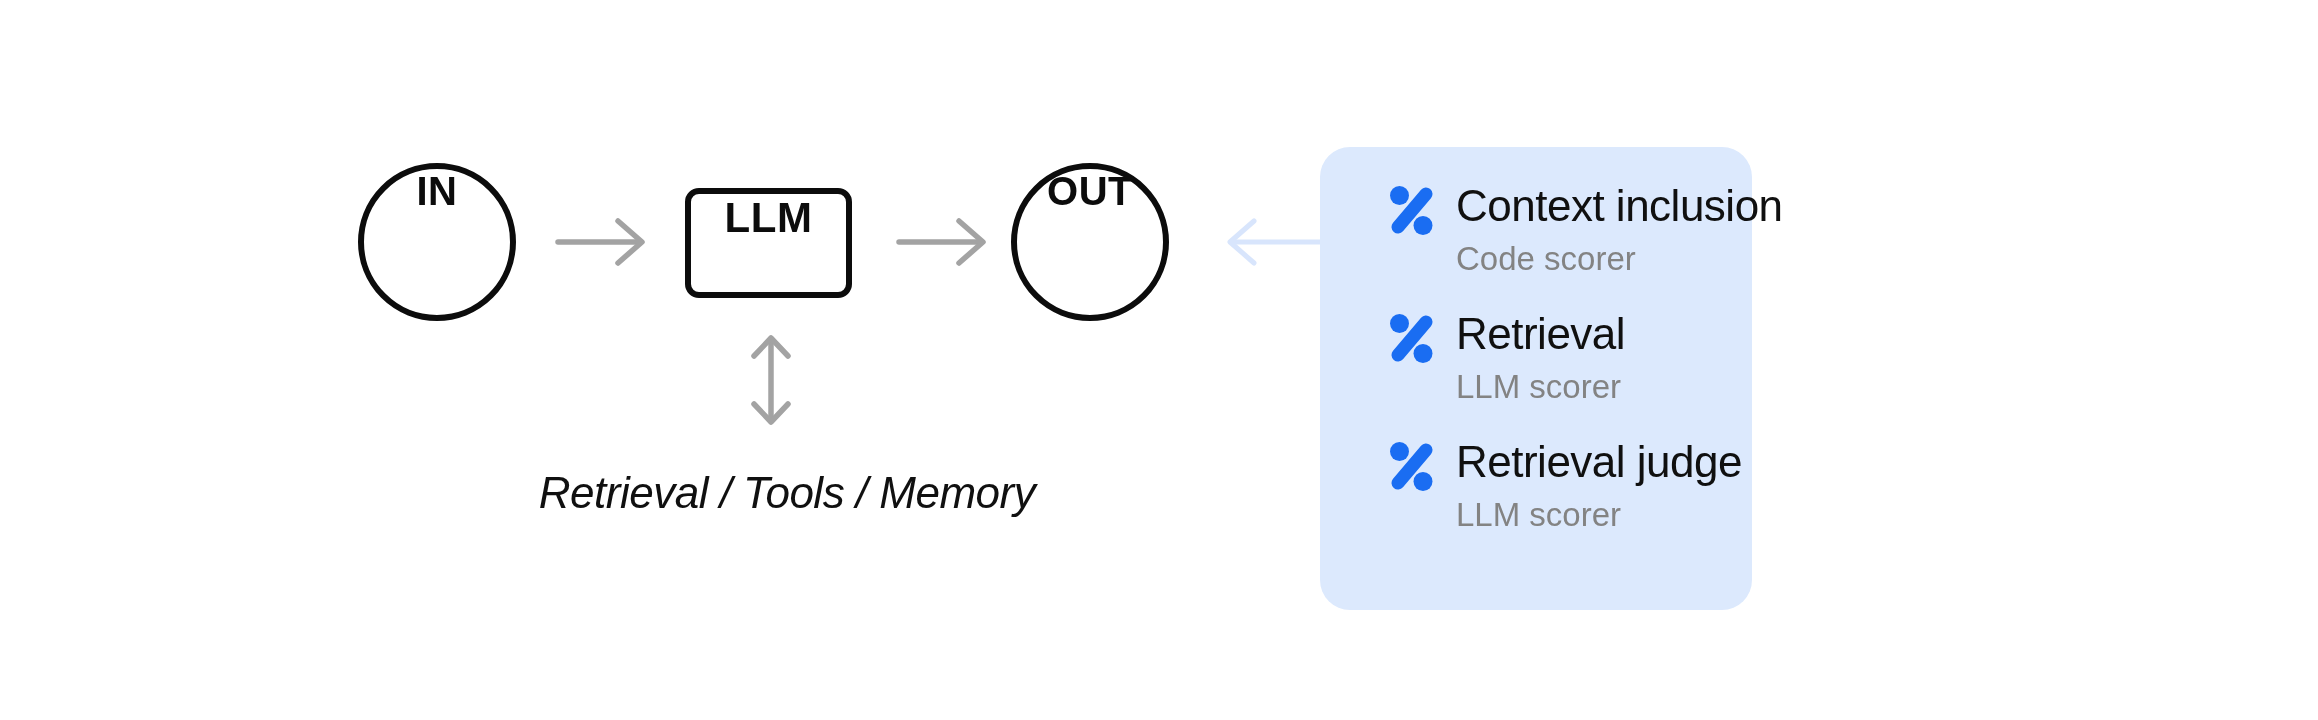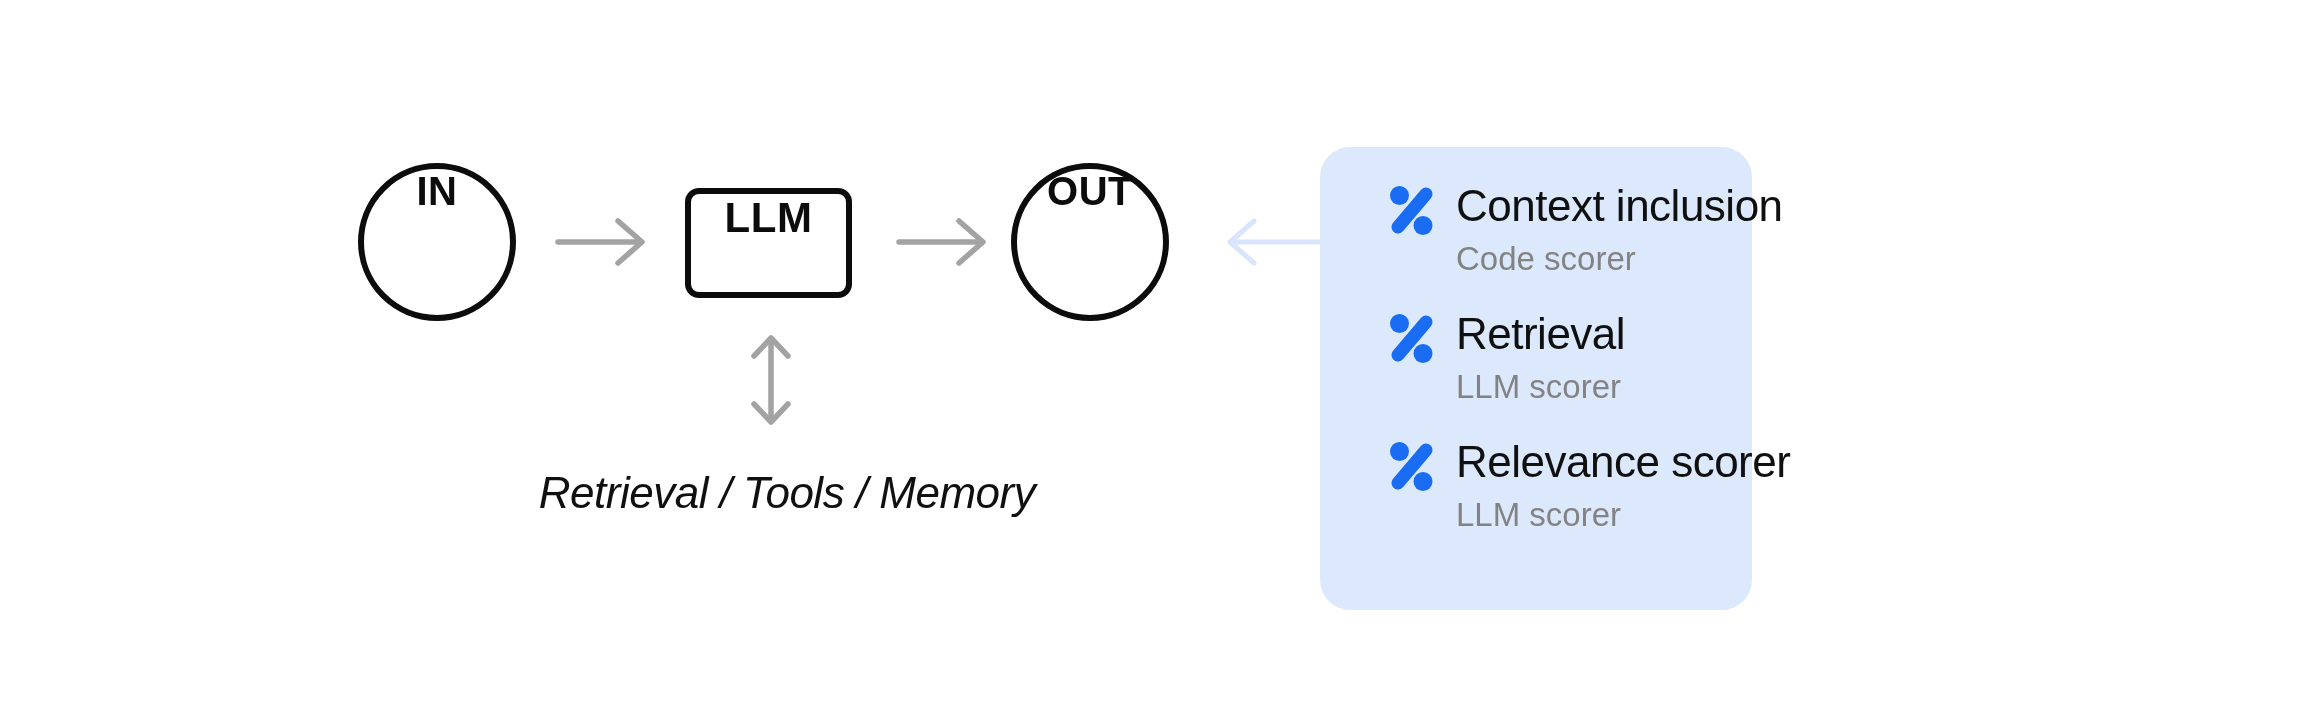--- a/index.html
+++ b/index.html
@@ -168,19 +168,19 @@
 
     <div class="scorer-row">
       <span class="scorer-icon">
         <svg viewBox="0 0 44 50" fill="none">
           <line x1="36" y1="9" x2="8" y2="42" stroke="currentColor" stroke-width="13" stroke-linecap="round"></line>
           <circle cx="9.5" cy="10.5" r="9.5" fill="currentColor"></circle>
           <circle cx="33" cy="40.5" r="9.5" fill="currentColor"></circle>
         </svg>
       </span>
       <div>
-        <div class="scorer-name">Relevance scorer</div>
+        <div class="scorer-name">Retrieval judge</div>
         <div class="scorer-type">LLM scorer</div>
       </div>
     </div>
 
   </div>
 </div>
 
 </body></html>

